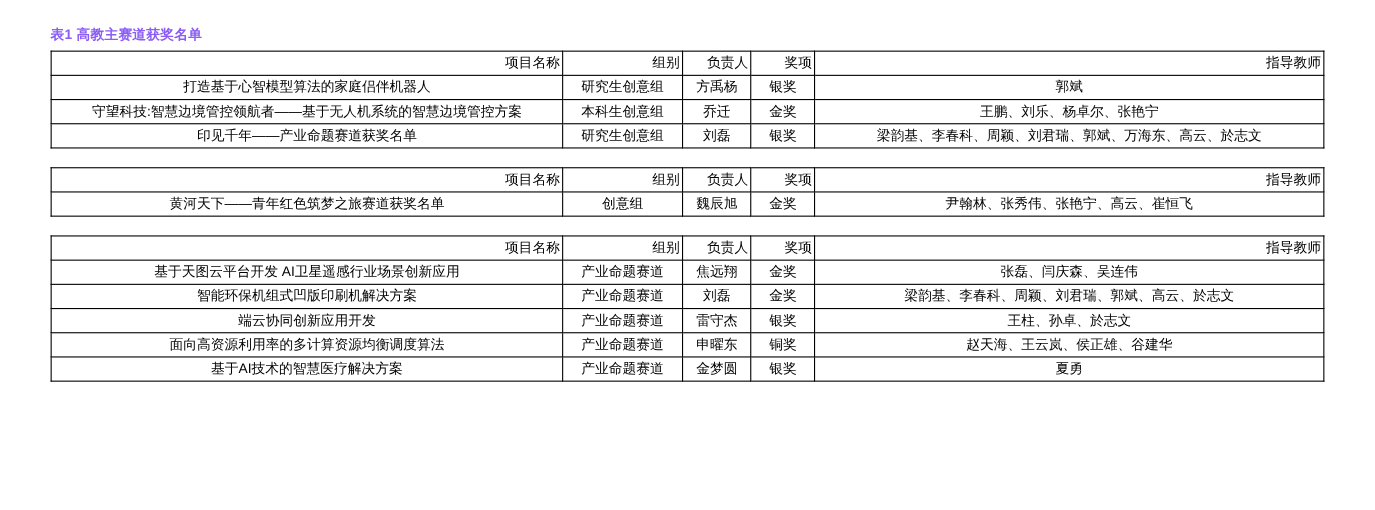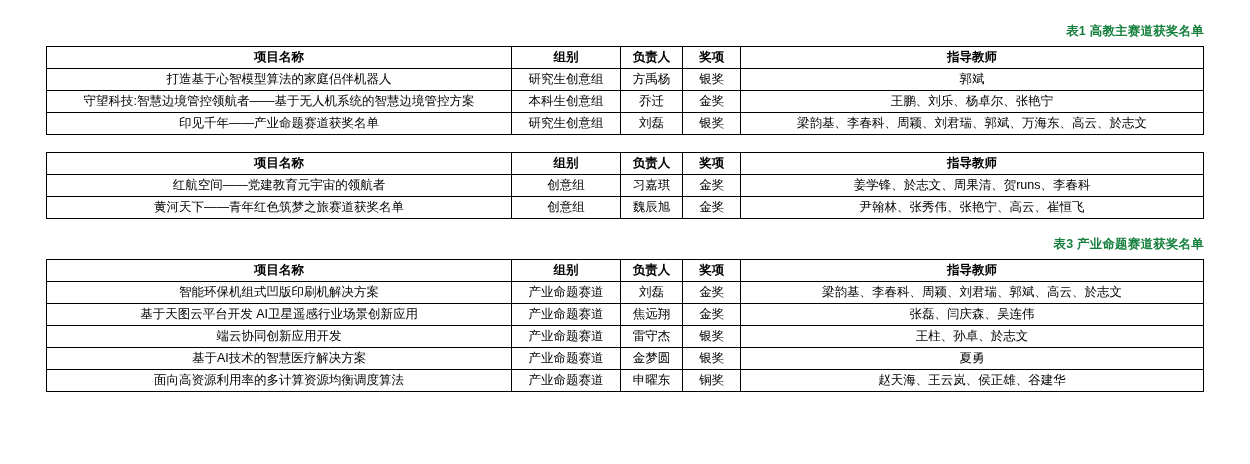--- a/index.html
+++ b/index.html
@@ -24,47 +24,48 @@
   .section {
     width: 1250px;
     box-sizing: border-box;
     padding: 0 46px;
   }
   .section.s1 { padding-top: 23px; }
   .section.s2 { padding-top: 17px; }
   .section.s3 { padding-top: 17px; }
 
   .tbl-title {
-    text-align: right;
+    text-align: left;
     font-size: 12.5px;
     font-weight: bold;
     letter-spacing: 0.2px;
     margin-bottom: 6px;
-    color: #15803d;
+    color: #8b5cf6;
   }
   table.awards {
     border-collapse: collapse;
     width: 100%;
     table-layout: fixed;
     font-size: 12.5px;
   }
   table.awards th,
   table.awards td {
     border: 1px solid #000000;
     text-align: center;
     vertical-align: middle;
     height: 21px;
     line-height: 19px;
     padding: 0 2px;
     white-space: nowrap;
     overflow: hidden;
     font-weight: normal;
   }
   table.awards th {
-    font-weight: bold;
+    font-weight: normal;
+    text-align: right;
   }
   col.c-name  { width: 40.2%; }
   col.c-group { width: 9.4%; }
   col.c-lead  { width: 5.4%; }
   col.c-award { width: 5.0%; }
   col.c-teach { width: 40.0%; }
 </style>
 </head>
 <body>
 
@@ -128,89 +129,81 @@
         <tr>
           <th>项目名称</th>
           <th>组别</th>
           <th>负责人</th>
           <th>奖项</th>
           <th>指导教师</th>
         </tr>
       </thead>
       <tbody>
         <tr>
-          <td>红航空间——党建教育元宇宙的领航者</td>
-          <td>创意组</td>
-          <td>习嘉琪</td>
-          <td>金奖</td>
-          <td>姜学锋、於志文、周果清、贺runs、李春科</td>
-        </tr>
-        <tr>
           <td>黄河天下——青年红色筑梦之旅赛道获奖名单</td>
           <td>创意组</td>
           <td>魏辰旭</td>
           <td>金奖</td>
           <td>尹翰林、张秀伟、张艳宁、高云、崔恒飞</td>
         </tr>
       </tbody>
     </table>
   </div>
 
   <div class="section s3">
-    <div class="tbl-title">表3 产业命题赛道获奖名单</div>
     <table class="awards">
       <colgroup>
         <col class="c-name">
           <col class="c-group">
           <col class="c-lead">
           <col class="c-award">
           <col class="c-teach">
       </colgroup>
       <thead>
         <tr>
           <th>项目名称</th>
           <th>组别</th>
           <th>负责人</th>
           <th>奖项</th>
           <th>指导教师</th>
         </tr>
       </thead>
       <tbody>
         <tr>
+          <td>基于天图云平台开发 AI卫星遥感行业场景创新应用</td>
+          <td>产业命题赛道</td>
+          <td>焦远翔</td>
+          <td>金奖</td>
+          <td>张磊、闫庆森、吴连伟</td>
+        </tr>
+        <tr>
           <td>智能环保机组式凹版印刷机解决方案</td>
           <td>产业命题赛道</td>
           <td>刘磊</td>
           <td>金奖</td>
           <td>梁韵基、李春科、周颖、刘君瑞、郭斌、高云、於志文</td>
         </tr>
         <tr>
-          <td>基于天图云平台开发 AI卫星遥感行业场景创新应用</td>
-          <td>产业命题赛道</td>
-          <td>焦远翔</td>
-          <td>金奖</td>
-          <td>张磊、闫庆森、吴连伟</td>
-        </tr>
-        <tr>
           <td>端云协同创新应用开发</td>
           <td>产业命题赛道</td>
           <td>雷守杰</td>
           <td>银奖</td>
           <td>王柱、孙卓、於志文</td>
-        </tr>
-        <tr>
-          <td>基于AI技术的智慧医疗解决方案</td>
-          <td>产业命题赛道</td>
-          <td>金梦圆</td>
-          <td>银奖</td>
-          <td>夏勇</td>
         </tr>
         <tr>
           <td>面向高资源利用率的多计算资源均衡调度算法</td>
           <td>产业命题赛道</td>
           <td>申曜东</td>
           <td>铜奖</td>
           <td>赵天海、王云岚、侯正雄、谷建华</td>
         </tr>
+        <tr>
+          <td>基于AI技术的智慧医疗解决方案</td>
+          <td>产业命题赛道</td>
+          <td>金梦圆</td>
+          <td>银奖</td>
+          <td>夏勇</td>
+        </tr>
       </tbody>
     </table>
   </div>
 
 </div>
 
 </body></html>

